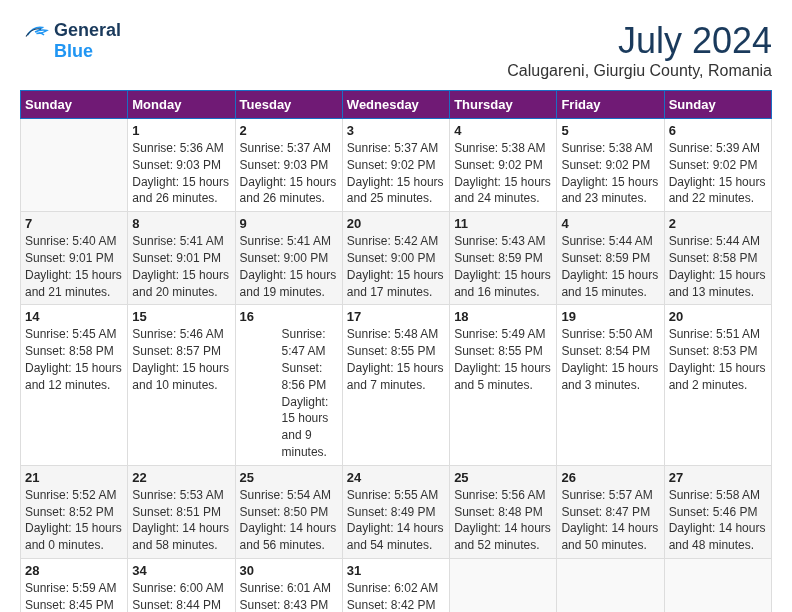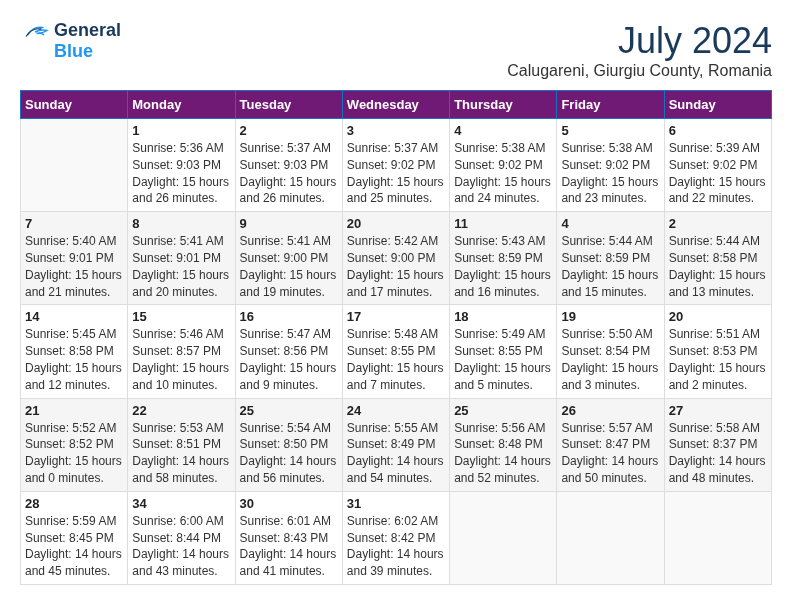--- a/index.html
+++ b/index.html
@@ -225,21 +225,21 @@
         </td>
         <td>
           <span class="day-number">15</span>
           <div class="day-info" style="white-space: pre-line;">Sunrise: 5:46 AM
 Sunset: 8:57 PM
 Daylight: 15 hours
 and 10 minutes.</div>
         </td>
         <td>
           <span class="day-number">16</span>
-          <div class="day-info" style="white-space: pre-line;">Sunrise: 5:47 AM
+          <div class="day-info" style="white-space: pre-line; margin-left: 42px;">Sunrise: 5:47 AM
 Sunset: 8:56 PM
 Daylight: 15 hours
 and 9 minutes.</div>
         </td>
         <td>
           <span class="day-number">17</span>
           <div class="day-info" style="white-space: pre-line;">Sunrise: 5:48 AM
 Sunset: 8:55 PM
 Daylight: 15 hours
 and 7 minutes.</div>
@@ -305,21 +305,21 @@
         <td>
           <span class="day-number">26</span>
           <div class="day-info" style="white-space: pre-line;">Sunrise: 5:57 AM
 Sunset: 8:47 PM
 Daylight: 14 hours
 and 50 minutes.</div>
         </td>
         <td>
           <span class="day-number">27</span>
           <div class="day-info" style="white-space: pre-line;">Sunrise: 5:58 AM
-Sunset: 8:37 PM
+Sunset: 5:46 PM
 Daylight: 14 hours
 and 48 minutes.</div>
         </td>
       </tr>
       <tr>
         <td>
           <span class="day-number">28</span>
           <div class="day-info" style="white-space: pre-line;">Sunrise: 5:59 AM
 Sunset: 8:45 PM
 Daylight: 14 hours

